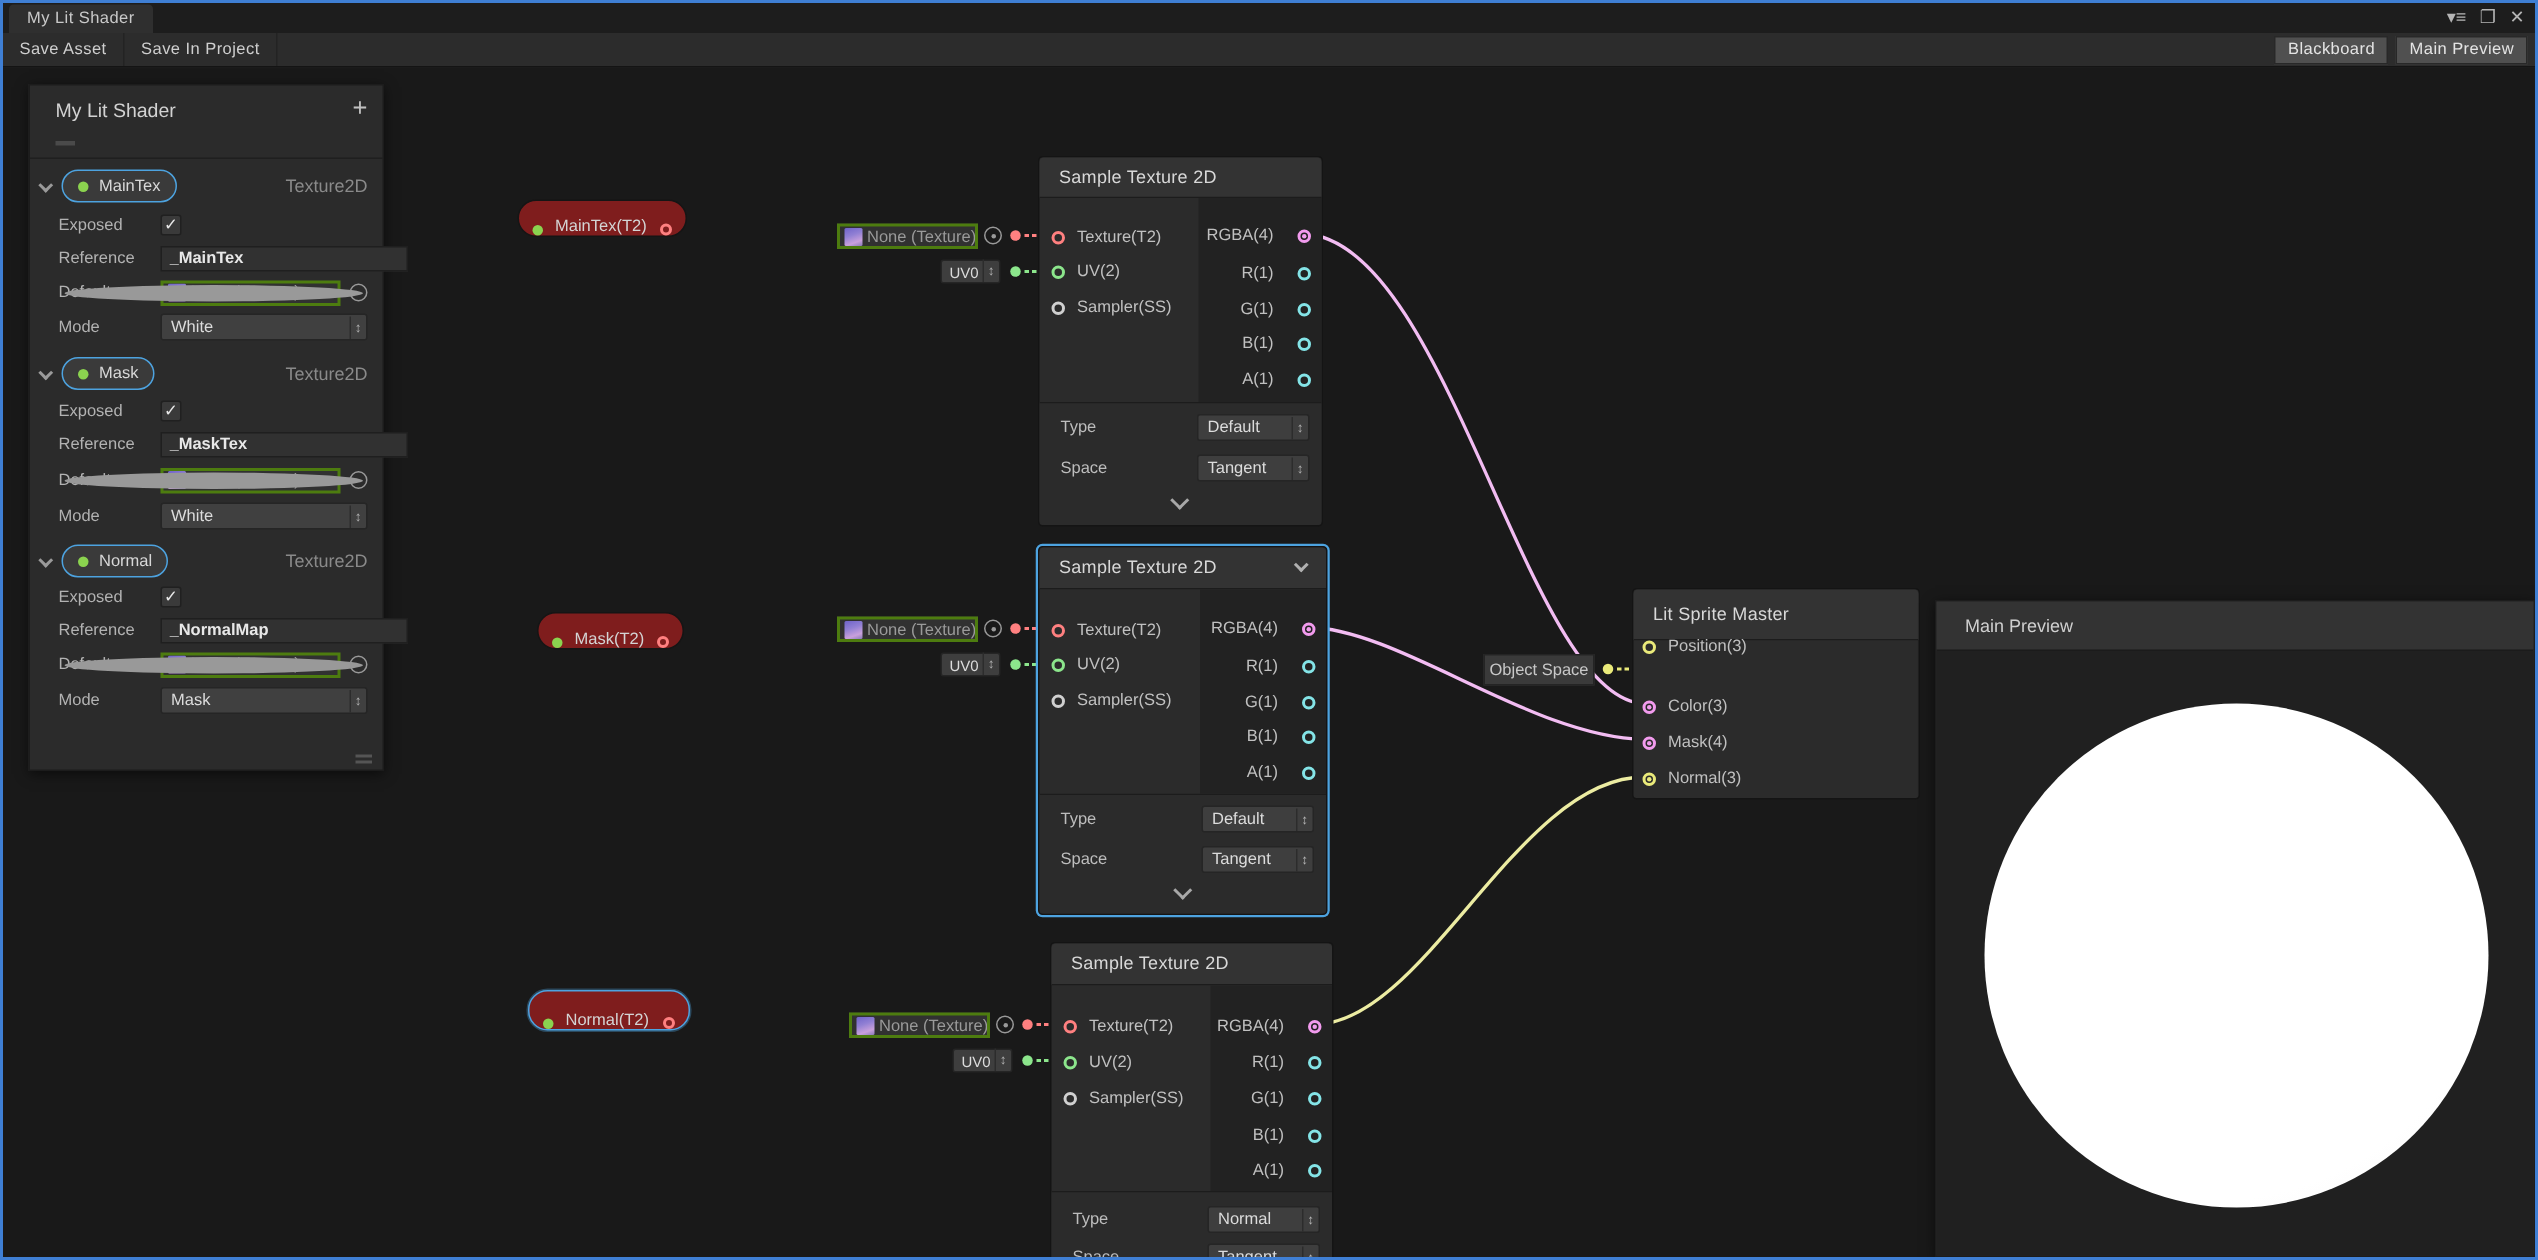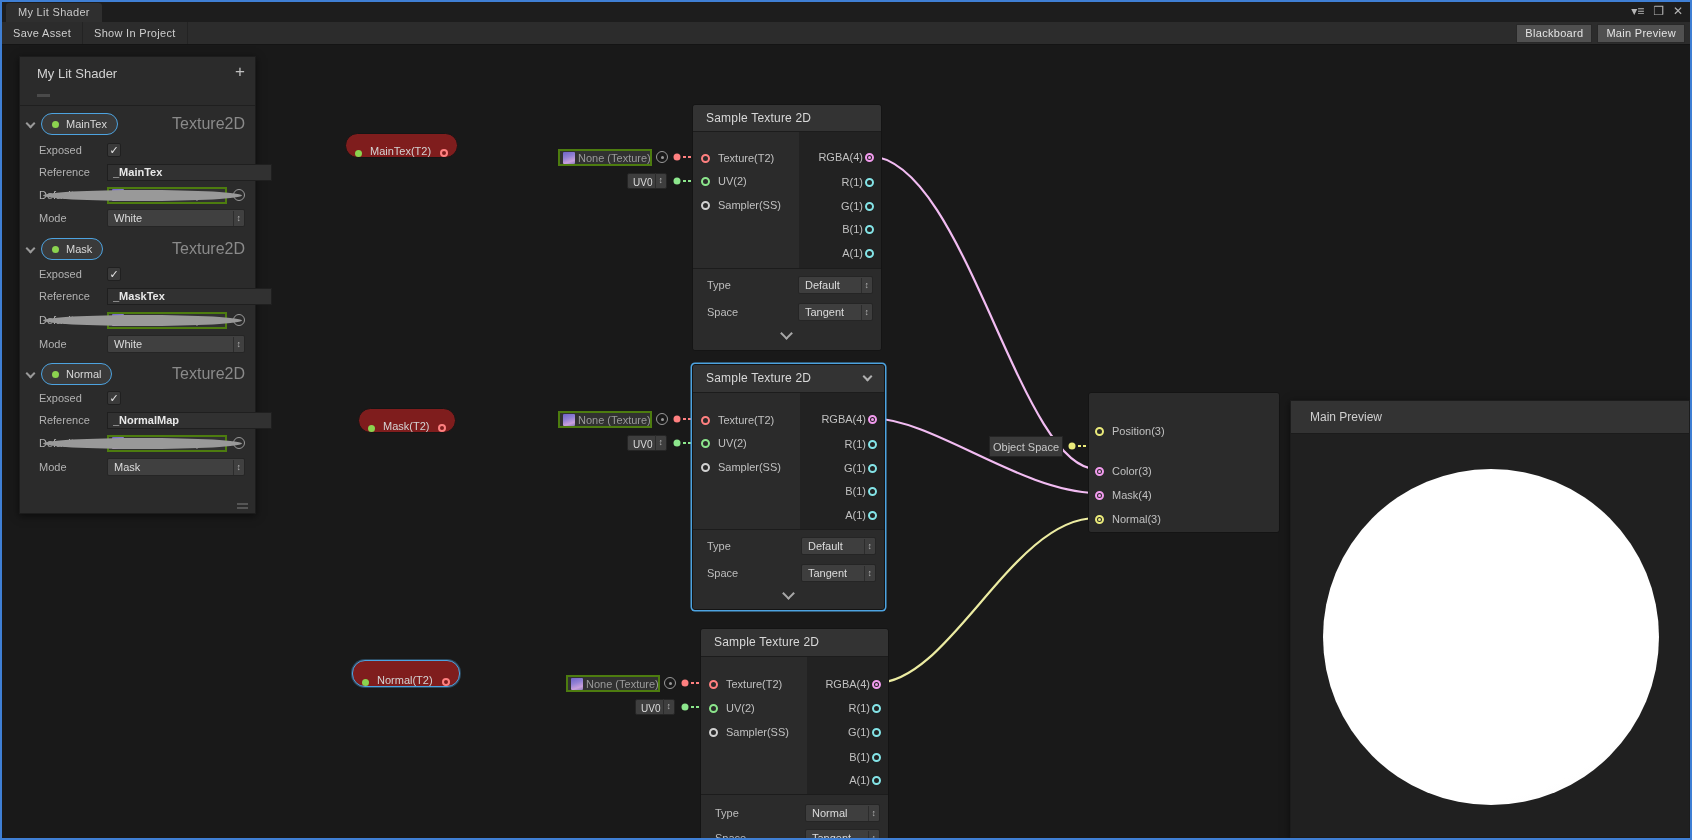--- a/index.html
+++ b/index.html
@@ -38,21 +38,21 @@
   .nhead{position:absolute;left:0;top:0;right:0;height:27px;background:#333333;
     border-bottom:1px solid #1c1c1c;border-radius:3px 3px 0 0;color:#d8d8d8;font-size:12px;
     line-height:26px;padding-left:13px;letter-spacing:.2px}
   .hchev{position:absolute;right:13px;top:8px;width:7px;height:7px;
     border-left:2px solid #b0b0b0;border-bottom:2px solid #b0b0b0;transform:rotate(-45deg)}
   .nout{position:absolute;right:0;background:#222222;border-radius:0 0 0 0}
   .prow{position:absolute;height:20px;display:flex;align-items:center;font-size:11px;color:#c0c0c0}
   .prow.in{left:0;padding-left:8px}
   .prow.in .plabel{margin-left:8px}
   .prow.out{right:0;width:88px;flex-direction:row-reverse;padding-right:7px}
-  .prow.out .plabel{margin-right:2px}
+  .prow.out .plabel{margin-right:16px}
   .m-in{padding-left:6px!important}
   .nctrl{position:absolute;left:0;right:0;bottom:0;background:#2b2b2b;
     border-top:1px solid #1c1c1c;border-radius:0 0 3px 3px}
   .crow{position:absolute;left:0;right:0;height:20px;display:flex;align-items:center}
   .clabel{font-size:11px;color:#bdbdbd;margin-left:14px}
   .nchev{position:absolute;left:50%;margin-left:-5px;width:9px;height:9px;
     border-left:2px solid #a8a8a8;border-bottom:2px solid #a8a8a8;transform:rotate(-45deg)}
 
   
   .ddown{position:absolute;right:8px;width:75px;height:18px;background:#3e3e3e;
@@ -87,21 +87,21 @@
   .bbhead{position:absolute;left:0;top:0;right:0;height:49px;border-bottom:1px solid #1f1f1f}
   .bbtitle{position:absolute;left:17px;top:9px;font-size:13px;color:#d2d2d2}
   .bbplus{position:absolute;right:10px;top:5px;font-size:17px;color:#c0c0c0;line-height:20px}
   .bbdash{position:absolute;left:17px;top:37px;width:13px;height:3px;background:#4a4a4a}
   .pillrow{position:absolute;left:7px;right:10px;height:26px;display:flex;align-items:center}
   .fold{width:7px;height:7px;border-left:2px solid #9a9a9a;border-bottom:2px solid #9a9a9a;
     transform:rotate(-45deg);flex:none;margin:0 7px 2px 0}
   .bbpill{height:22px;background:#3a3a3a;border:1px solid #4da3e0;border-radius:12px;
     display:flex;align-items:center;padding:0 10px;font-size:11px;color:#d8d8d8}
   .bbpill .gdot{margin-right:7px}
-  .bbtype{margin-left:auto;font-size:16px;color:#8a8a8a}
+  .bbtype{margin-left:auto;font-size:12px;color:#8a8a8a}
   .bbrow{position:absolute;left:19px;right:10px;height:18px;display:flex;align-items:center}
   .bblabel{width:68px;flex:none;font-size:11px;color:#b2b2b2}
   .checkbox{width:14px;height:14px;background:#3a3a3a;border:1px solid #202020;border-radius:2px;
     color:#e8e8e8;font-size:11px;line-height:12px;text-align:center}
   .checkbox.checked::after{content:"✓"}
   .bbinput{flex:1;height:17px;background:#313131;border:1px solid #1f1f1f;color:#e8e8e8;
     font-size:11px;font-weight:bold;padding:0 5px;font-family:"Liberation Sans",sans-serif;outline:none}
   .bbobj{position:static;flex:1;margin-right:6px}
   .bbpicker{position:static;flex:none}
   .bbdd{position:static;flex:1;width:auto;height:18px;background:#404040}
@@ -123,21 +123,21 @@
 <div class="titlebar">
   <div class="tab">My Lit Shader</div>
   <div class="winctrl">
     <span>▾≡</span>
     <span>❐</span>
     <span>✕</span>
   </div>
 </div>
 <div class="toolbar">
   <div class="tbtn">Save Asset</div>
-  <div class="tbtn">Show In Project</div>
+  <div class="tbtn">Save In Project</div>
   <div class="tright">
     <div class="rbtn">Blackboard</div>
     <div class="rbtn">Main Preview</div>
   </div>
 </div>
 
 <svg id="wires" width="1692" height="840" viewBox="0 0 1692 840">
   <g fill="none" stroke-width="2" stroke-dasharray="3 2">
     <path d="M683 157 H700" stroke="#ff8080"></path>
     <path d="M683 181 H700" stroke="#8ce68c"></path>
@@ -368,20 +368,21 @@
         </span>
       </div>
   </div>
 </div>
 
 <div class="objspace" style="left:989px;top:436px;width:74px">
   <span>Object Space</span>
 </div>
 
 <div class="node" style="left:1088px;top:392px;width:192px;height:141px">
+  <div class="nhead" style="height:34px;line-height:33px"><span>Lit Sprite Master</span></div>
   <div class="prow in m-in" style="top:28px">
       <span class="ring c-v3"></span>
       <span class="plabel">Position(3)</span>
     </div>
   <div class="prow in m-in" style="top:68px">
       <span class="ring c-v4 filled"></span>
       <span class="plabel">Color(3)</span>
     </div>
   <div class="prow in m-in" style="top:92px">
       <span class="ring c-v4 filled"></span>

